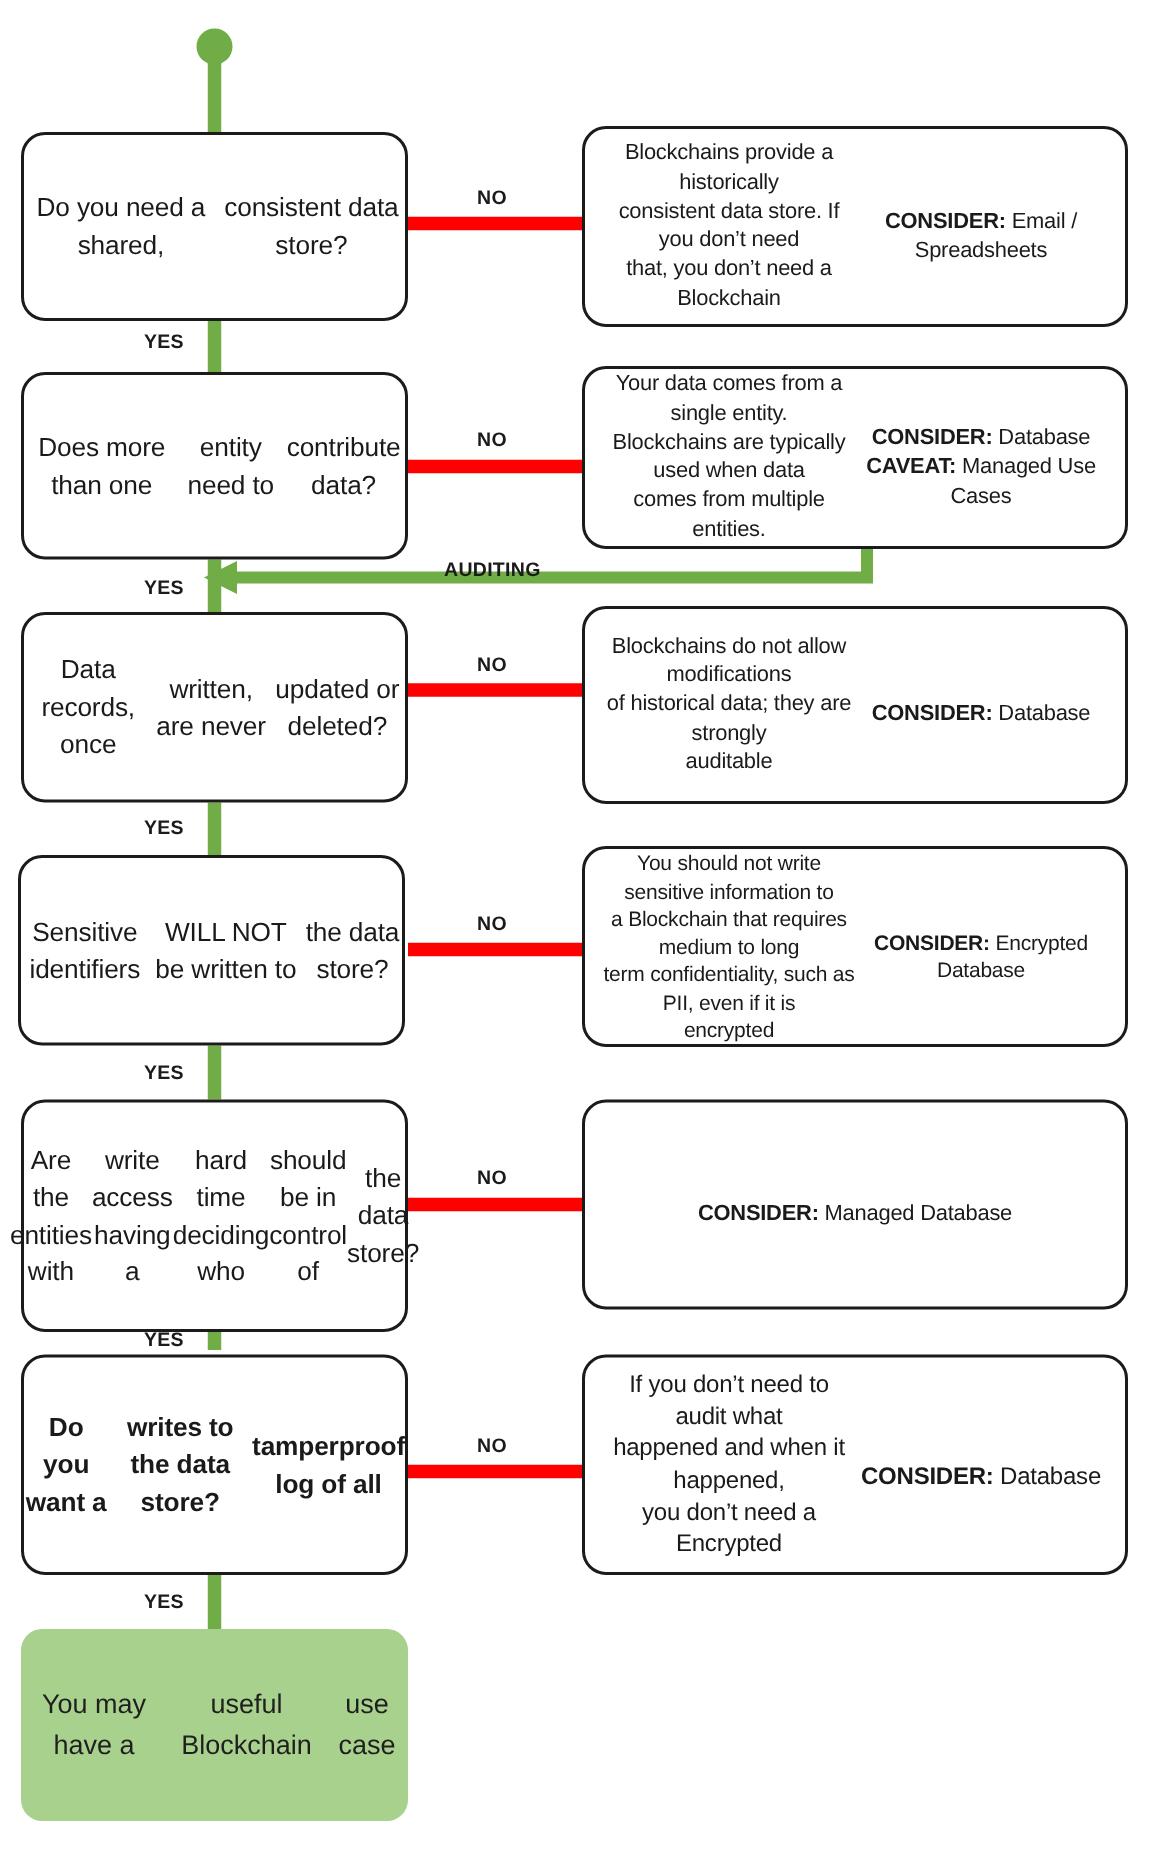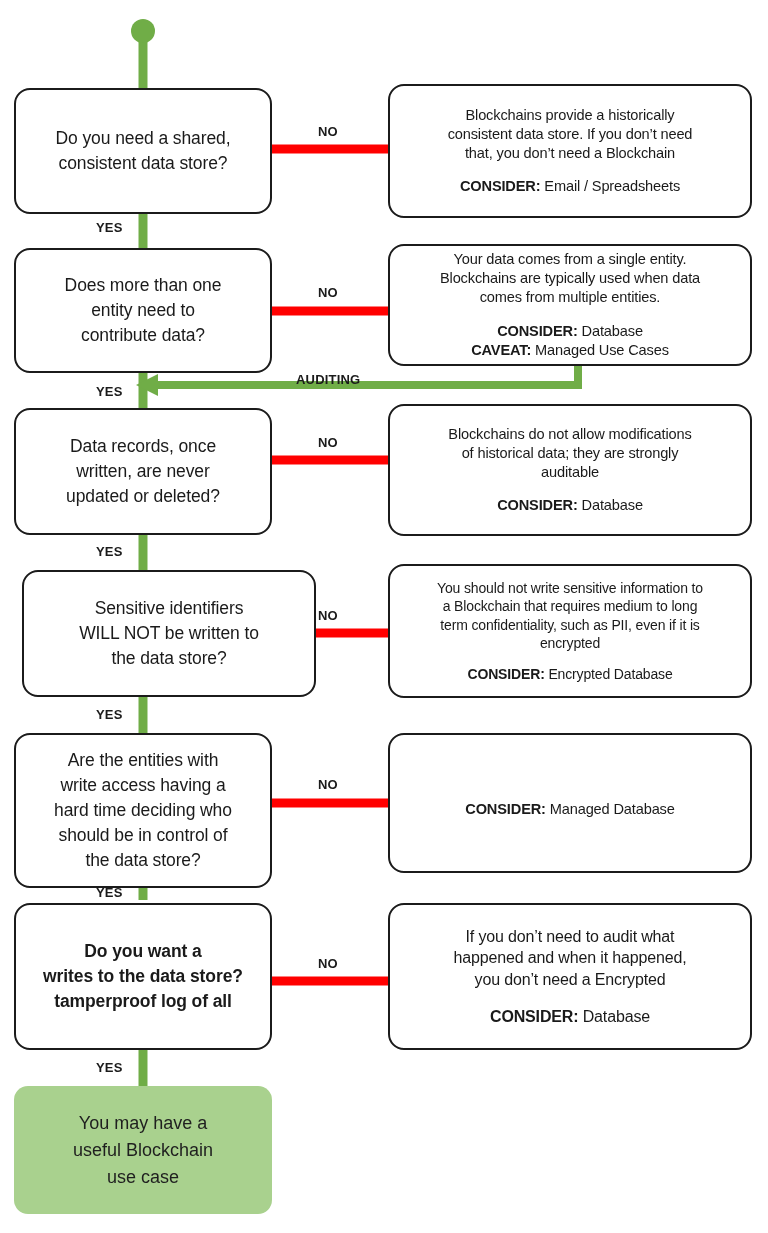--- a/index.html
+++ b/index.html
@@ -24,21 +24,21 @@
     left: 0;
     top: 0;
     width: 768px;
     height: 1233px;
     pointer-events: none;
   }
   .node {
     position: absolute;
     box-sizing: border-box;
     display: flex;
-    flex-direction: column;
+    flex-direction: row;
     align-items: center;
     justify-content: center;
     text-align: center;
   }
   .q-node {
     border: 2px solid #1b1b1b;
     border-radius: 16px;
     background: #ffffff;
     font-size: 17.5px;
     line-height: 1.42;
@@ -168,21 +168,21 @@
       <span class="q-line">auditable</span>
     </div>
     <div class="a-consider">
       <span class="ln"><b>CONSIDER:</b> <span>Database</span></span>
     </div>
   </div>
 
   <div class="edge-label" style="left:318px; top:435px;">NO</div>
   <div class="edge-label" style="left:96px; top:544px;">YES</div>
 
-  <div class="node q-node" style="left:22px; top:570px; width:294px; height:127px;align-items:center;">
+  <div class="node q-node" style="left:12px; top:570px; width:258px; height:127px;align-items:center;">
     <span class="q-line">Sensitive identifiers</span>
     <span class="q-line">WILL NOT be written to</span>
     <span class="q-line">the data store?</span>
   </div>
 
   <div class="node a-node" style="left:388px; top:564px; width:364px; height:134px; font-size:14px;">
     <div class="a-body">
       <span class="q-line">You should not write sensitive information to</span>
       <span class="q-line">a Blockchain that requires medium to long</span>
       <span class="q-line">term confidentiality, such as PII, even if it is</span>

